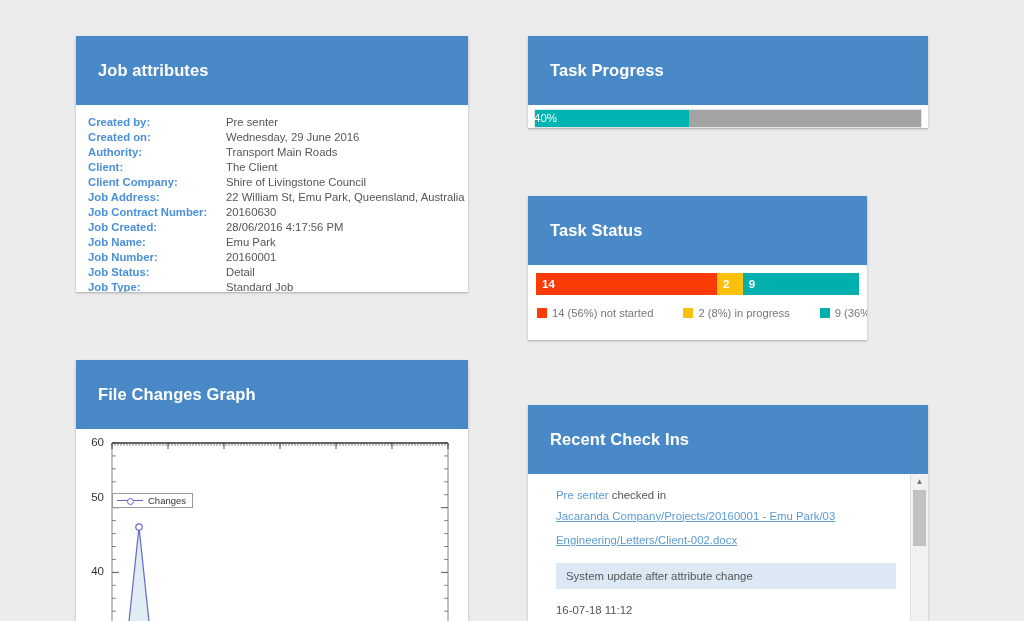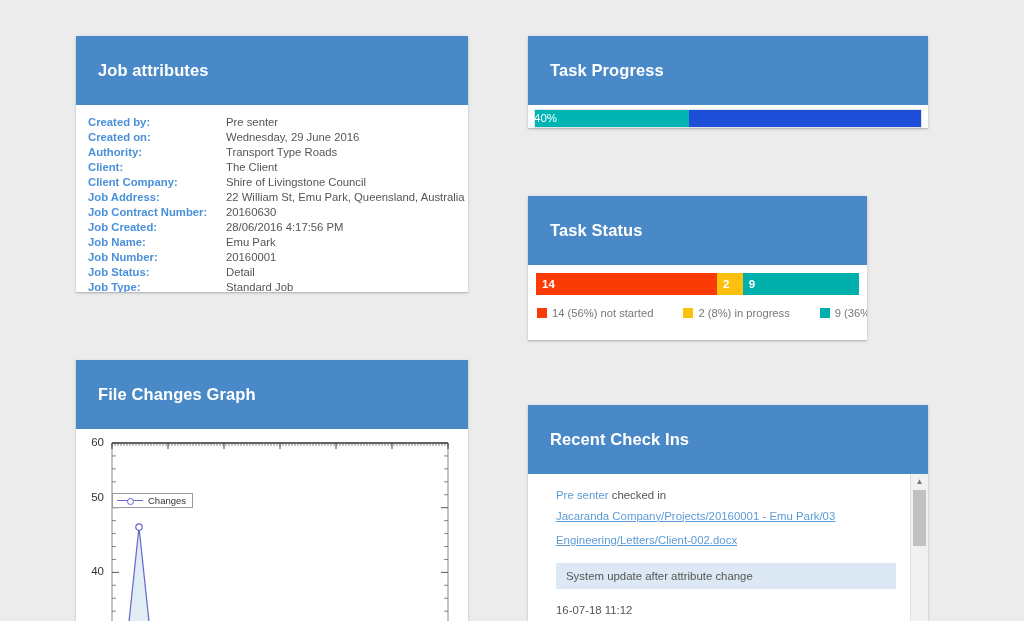--- a/index.html
+++ b/index.html
@@ -75,21 +75,21 @@
     top: 36px;
     width: 400px;
     height: 92px;
   }
   #task-progress .card-body {
     padding: 4px 6px 6px 6px;
   }
   .progress-track {
     position: relative;
     height: 19px;
-    background: #1d4ed8;
+    background: #a3a3a3;
     border: 1px solid #e4e4e4;
     box-sizing: border-box;
   }
   .progress-fill {
     position: absolute;
     left: 0;
     top: 0;
     bottom: 0;
     background: #00b4b4;
   }
@@ -312,21 +312,21 @@
         <tr>
           <td class="attr-label">Created by:</td>
           <td class="attr-value">Pre senter</td>
         </tr>
         <tr>
           <td class="attr-label">Created on:</td>
           <td class="attr-value">Wednesday, 29 June 2016</td>
         </tr>
         <tr>
           <td class="attr-label">Authority:</td>
-          <td class="attr-value">Transport Type Roads</td>
+          <td class="attr-value">Transport Main Roads</td>
         </tr>
         <tr>
           <td class="attr-label">Client:</td>
           <td class="attr-value">The Client</td>
         </tr>
         <tr>
           <td class="attr-label">Client Company:</td>
           <td class="attr-value">Shire of Livingstone Council</td>
         </tr>
         <tr>

